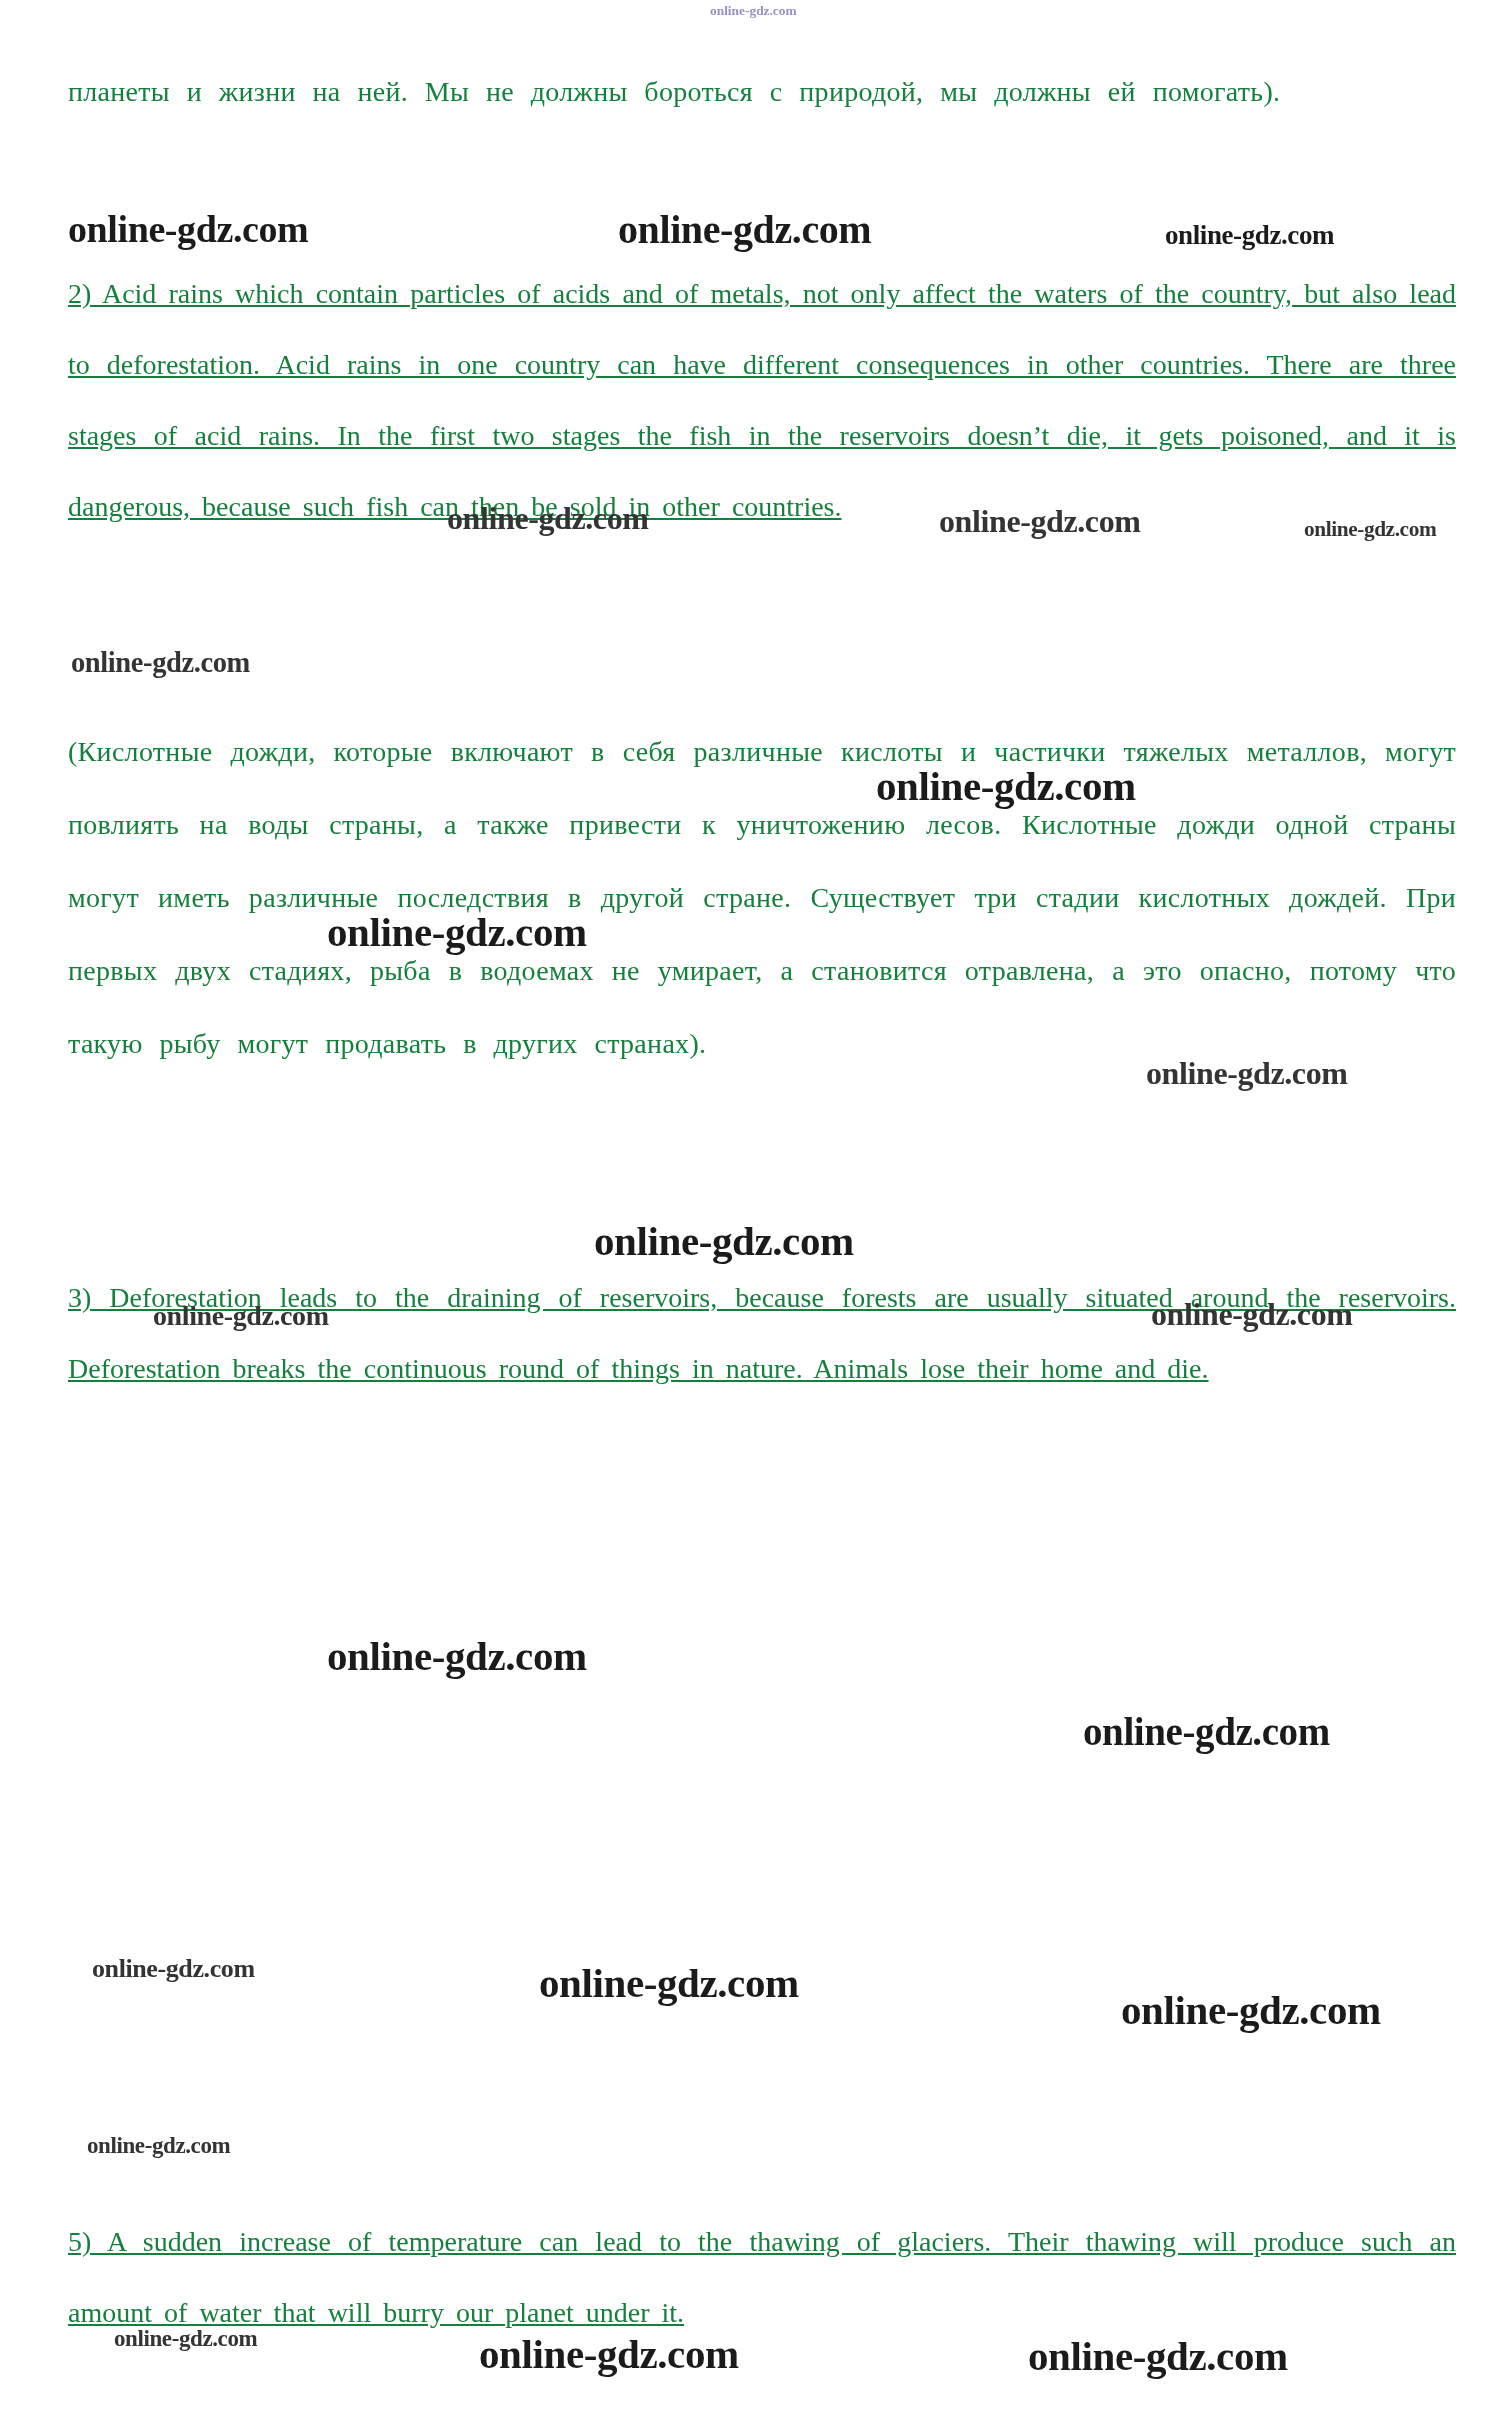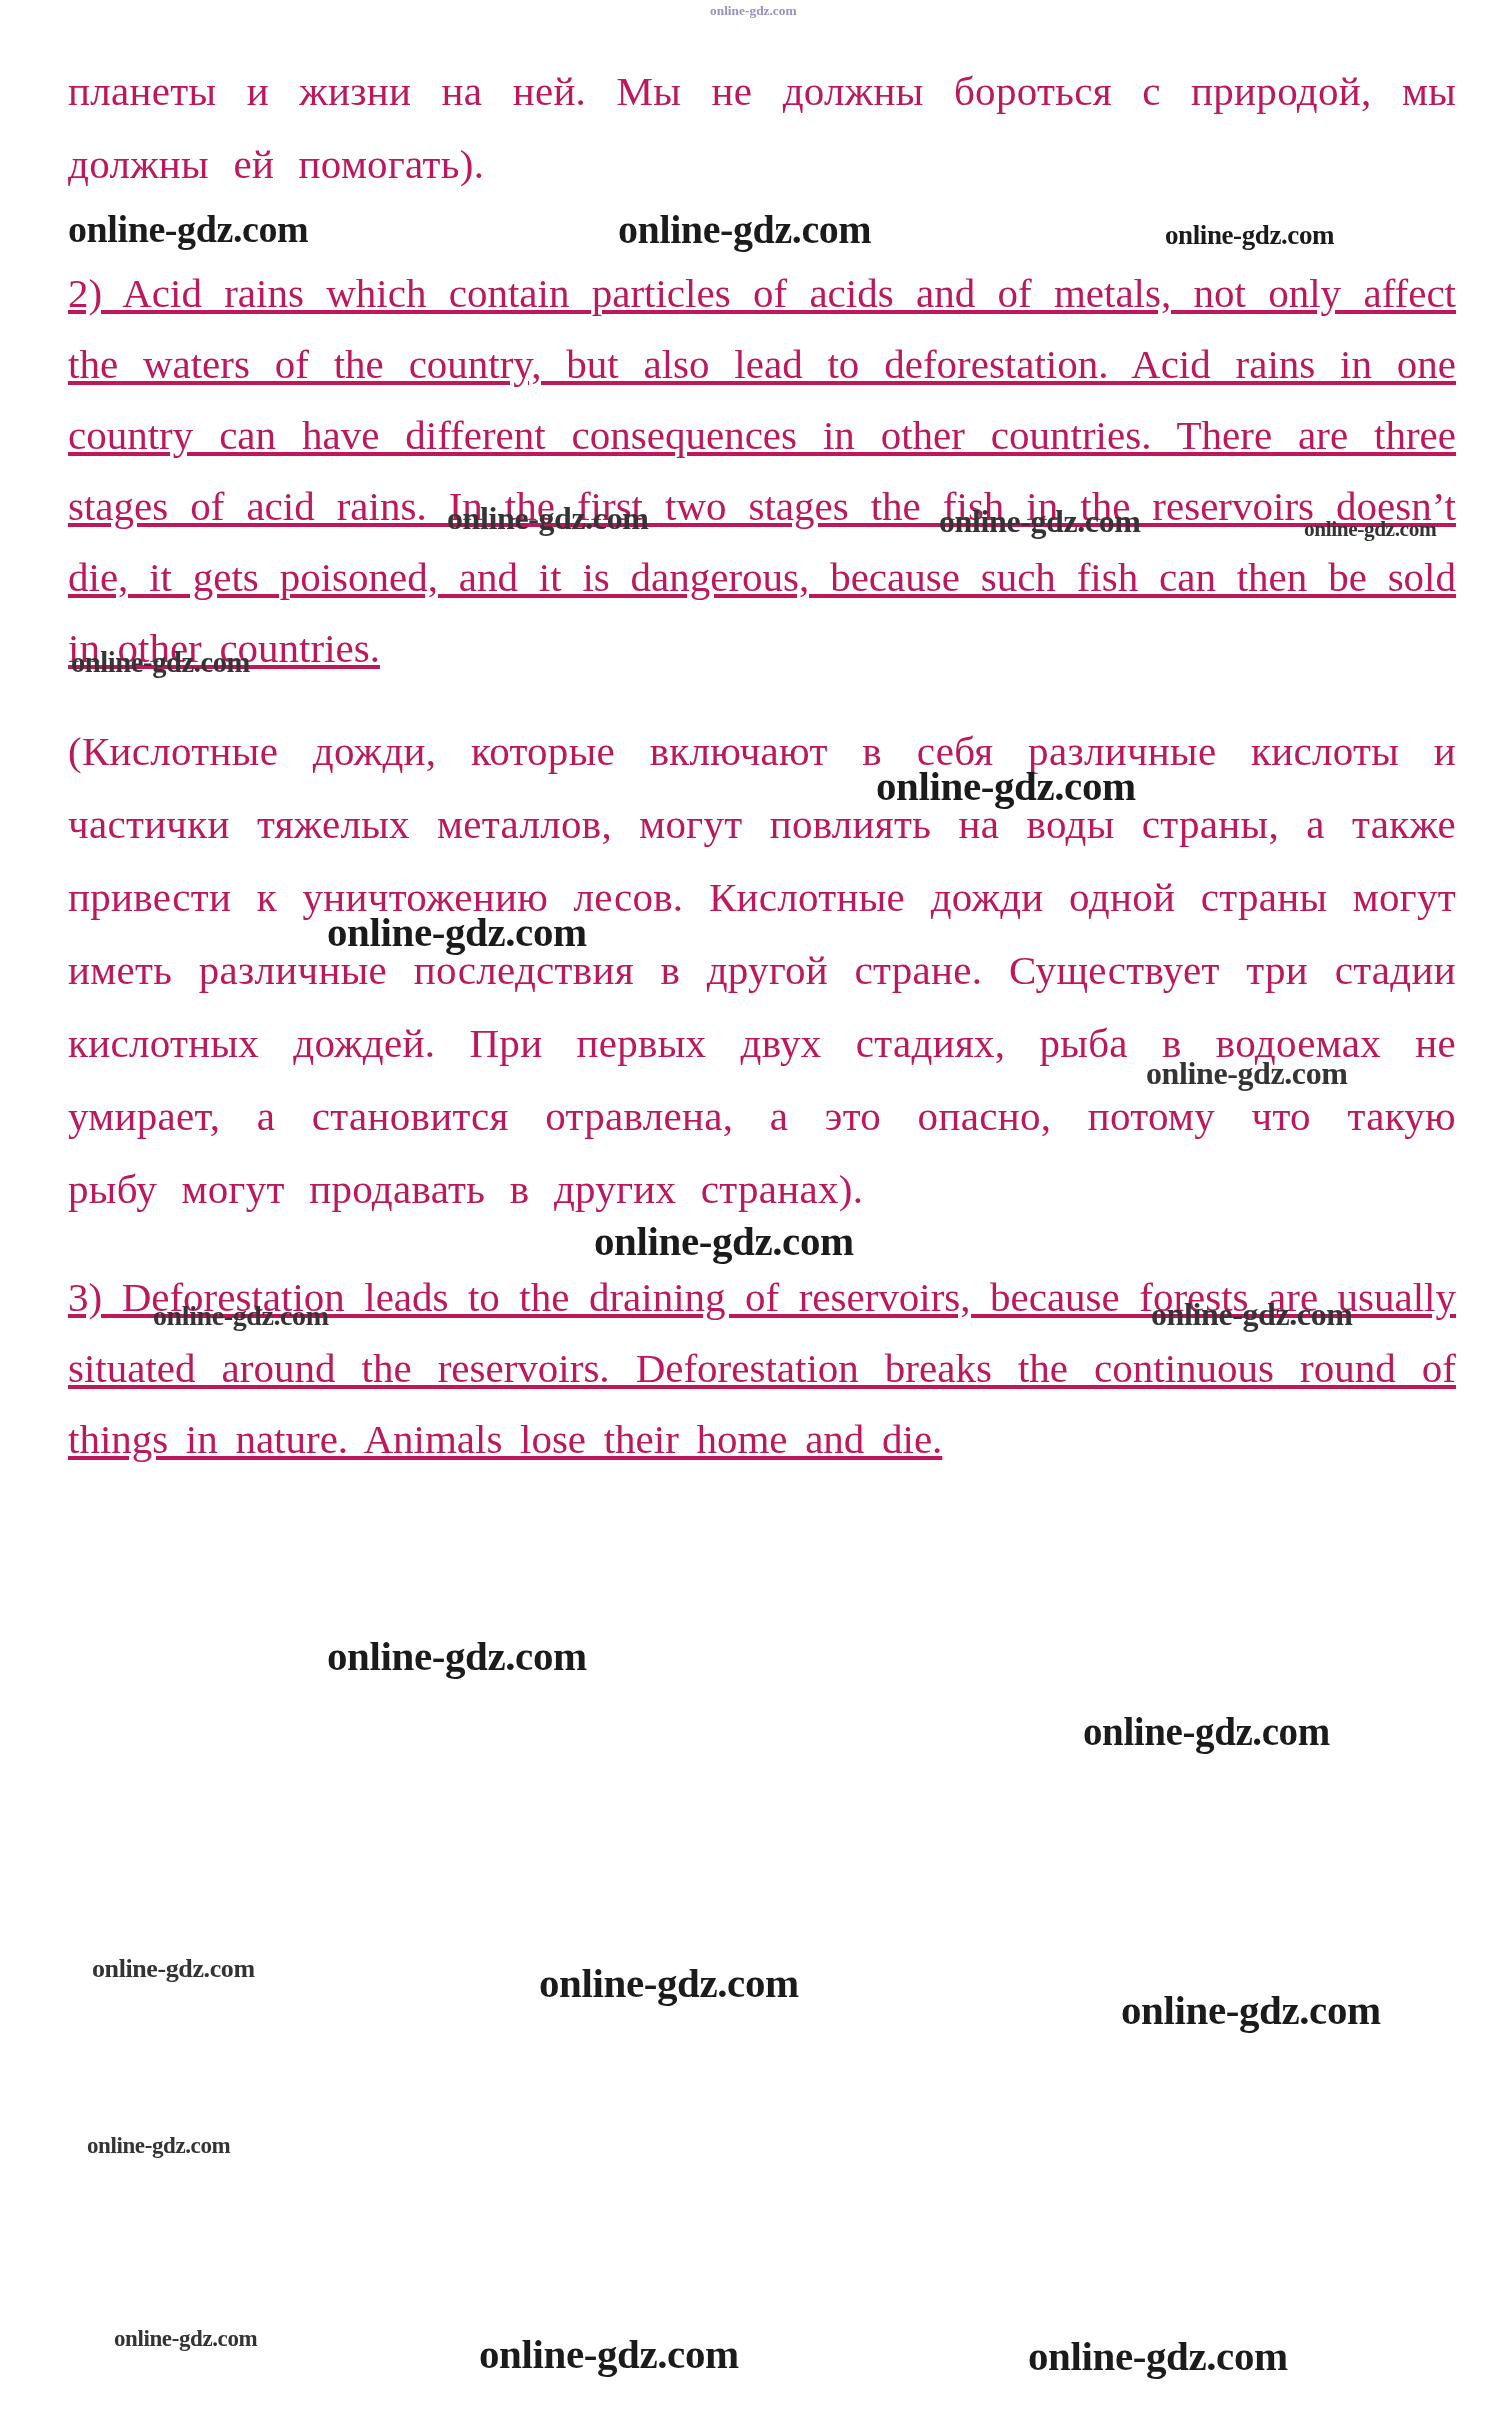--- a/index.html
+++ b/index.html
@@ -14,24 +14,24 @@
     background: #ffffff;
     overflow: hidden;
     font-family: "Liberation Serif", serif;
     color: #0d0d0d;
   }
   .para {
     position: absolute;
     left: 68px;
     width: 1388px;
     margin: 0;
-    font-size: 41px;
+    font-size: 28px;
     line-height: 71px;
     text-align: justify;
-    color: #be185d;
+    color: #15803d;
   }
   .para.en {
     word-spacing: 0.18em;
     text-decoration: underline;
   }
   .para.ru {
     line-height: 73px;
     word-spacing: 0.34em;
     letter-spacing: 0.3px;
   }
@@ -47,20 +47,21 @@
 </style>
 </head>
 <body>
 
 <div class="page">
 
   <p class="para ru" style="top:55px">планеты и жизни на ней. Мы не должны бороться с природой, мы должны ей помогать).</p>
   <p class="para en" style="top:258px">2) Acid rains which contain particles of acids and of metals, not only affect the waters of the country, but also lead to deforestation. Acid rains in one country can have different consequences in other countries. There are three stages of acid rains. In the first two stages the fish in the reservoirs doesn’t die, it gets poisoned, and it is dangerous, because such fish can then be sold in other countries.</p>
   <p class="para ru" style="top:715px">(Кислотные дожди, которые включают в себя различные кислоты и частички тяжелых металлов, могут повлиять на воды страны, а также привести к уничтожению лесов. Кислотные дожди одной страны могут иметь различные последствия в другой стране. Существует три стадии кислотных дождей. При первых двух стадиях, рыба в водоемах не умирает, а становится отравлена, а это опасно, потому что такую рыбу могут продавать в других странах).</p>
   <p class="para en" style="top:1262px">3) Deforestation leads to the draining of reservoirs, because forests are usually situated around the reservoirs. Deforestation breaks the continuous round of things in nature. Animals lose their home and die.</p>
+  <p class="para en" style="top:2206px">5) A sudden increase of temperature can lead to the thawing of glaciers. Their thawing will produce such an amount of water that will burry our planet under it.</p>
 
   <span class="wm top" style="left:710px;  top:3.2px;    font-size:13.4px;">online-gdz.com</span>
 
   <span class="wm w700" style="left:68px;   top:207px;  font-size:38px;">online-gdz.com</span>
   <span class="wm w700" style="left:618px;  top:206px;  font-size:40px;">online-gdz.com</span>
   <span class="wm w700" style="left:1165px; top:220px;  font-size:27px;">online-gdz.com</span>
 
   <span class="wm w600" style="left:447px;  top:500px;  font-size:32px;">online-gdz.com</span>
   <span class="wm w600" style="left:939px; top:503px;  font-size:32px;">online-gdz.com</span>
   <span class="wm w600" style="left:1304px; top:517px;  font-size:21.3px;">online-gdz.com</span>

